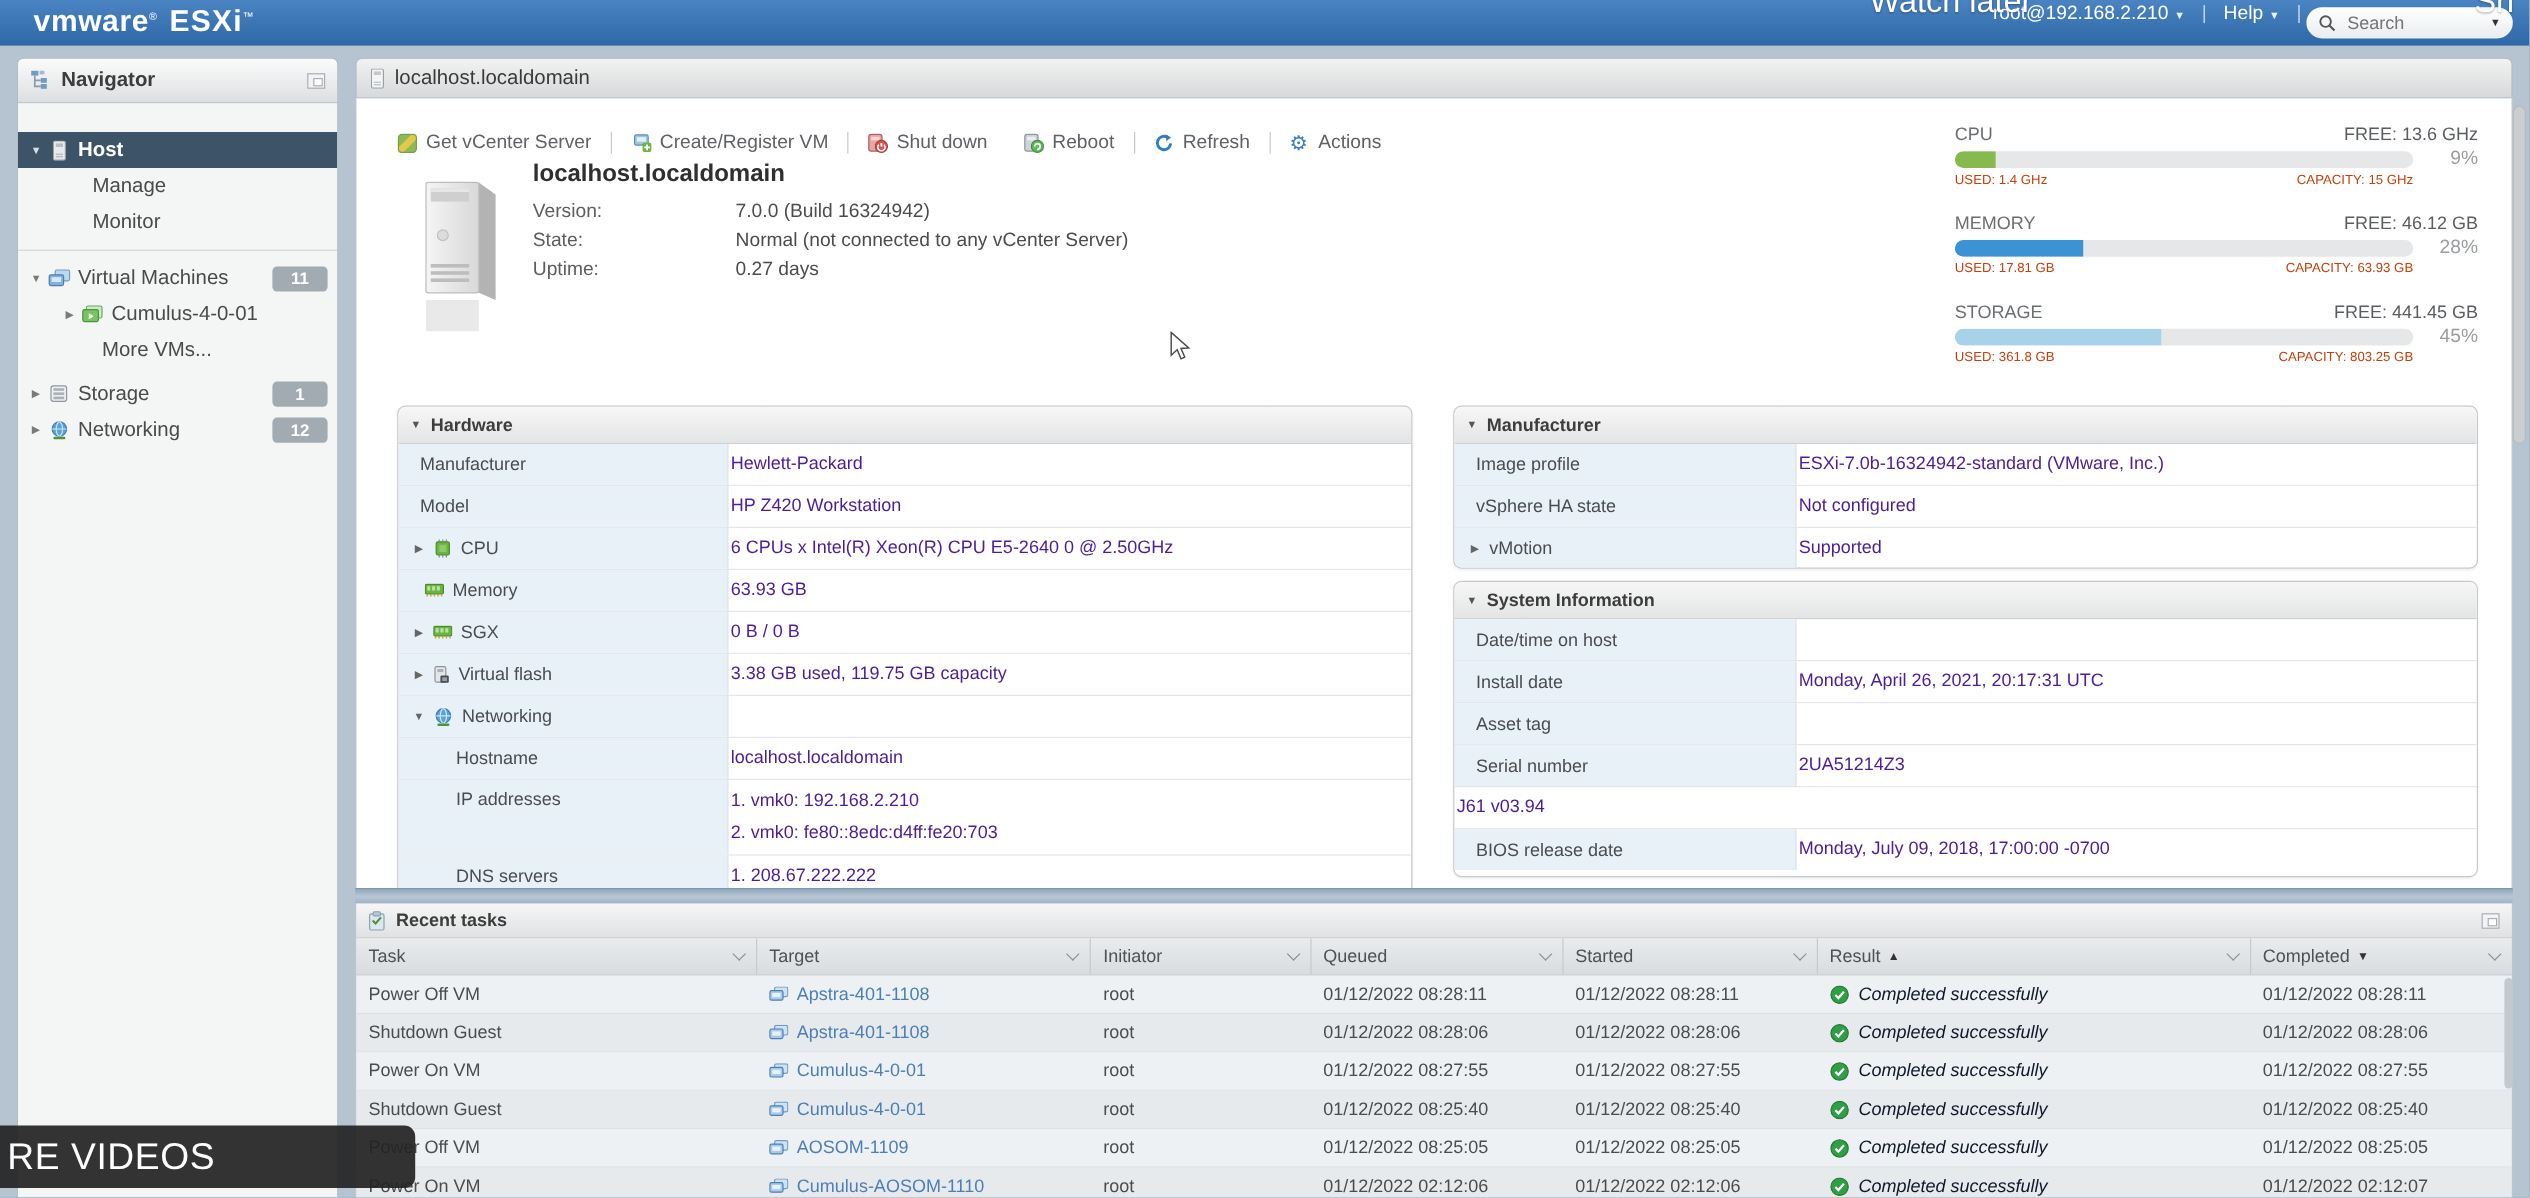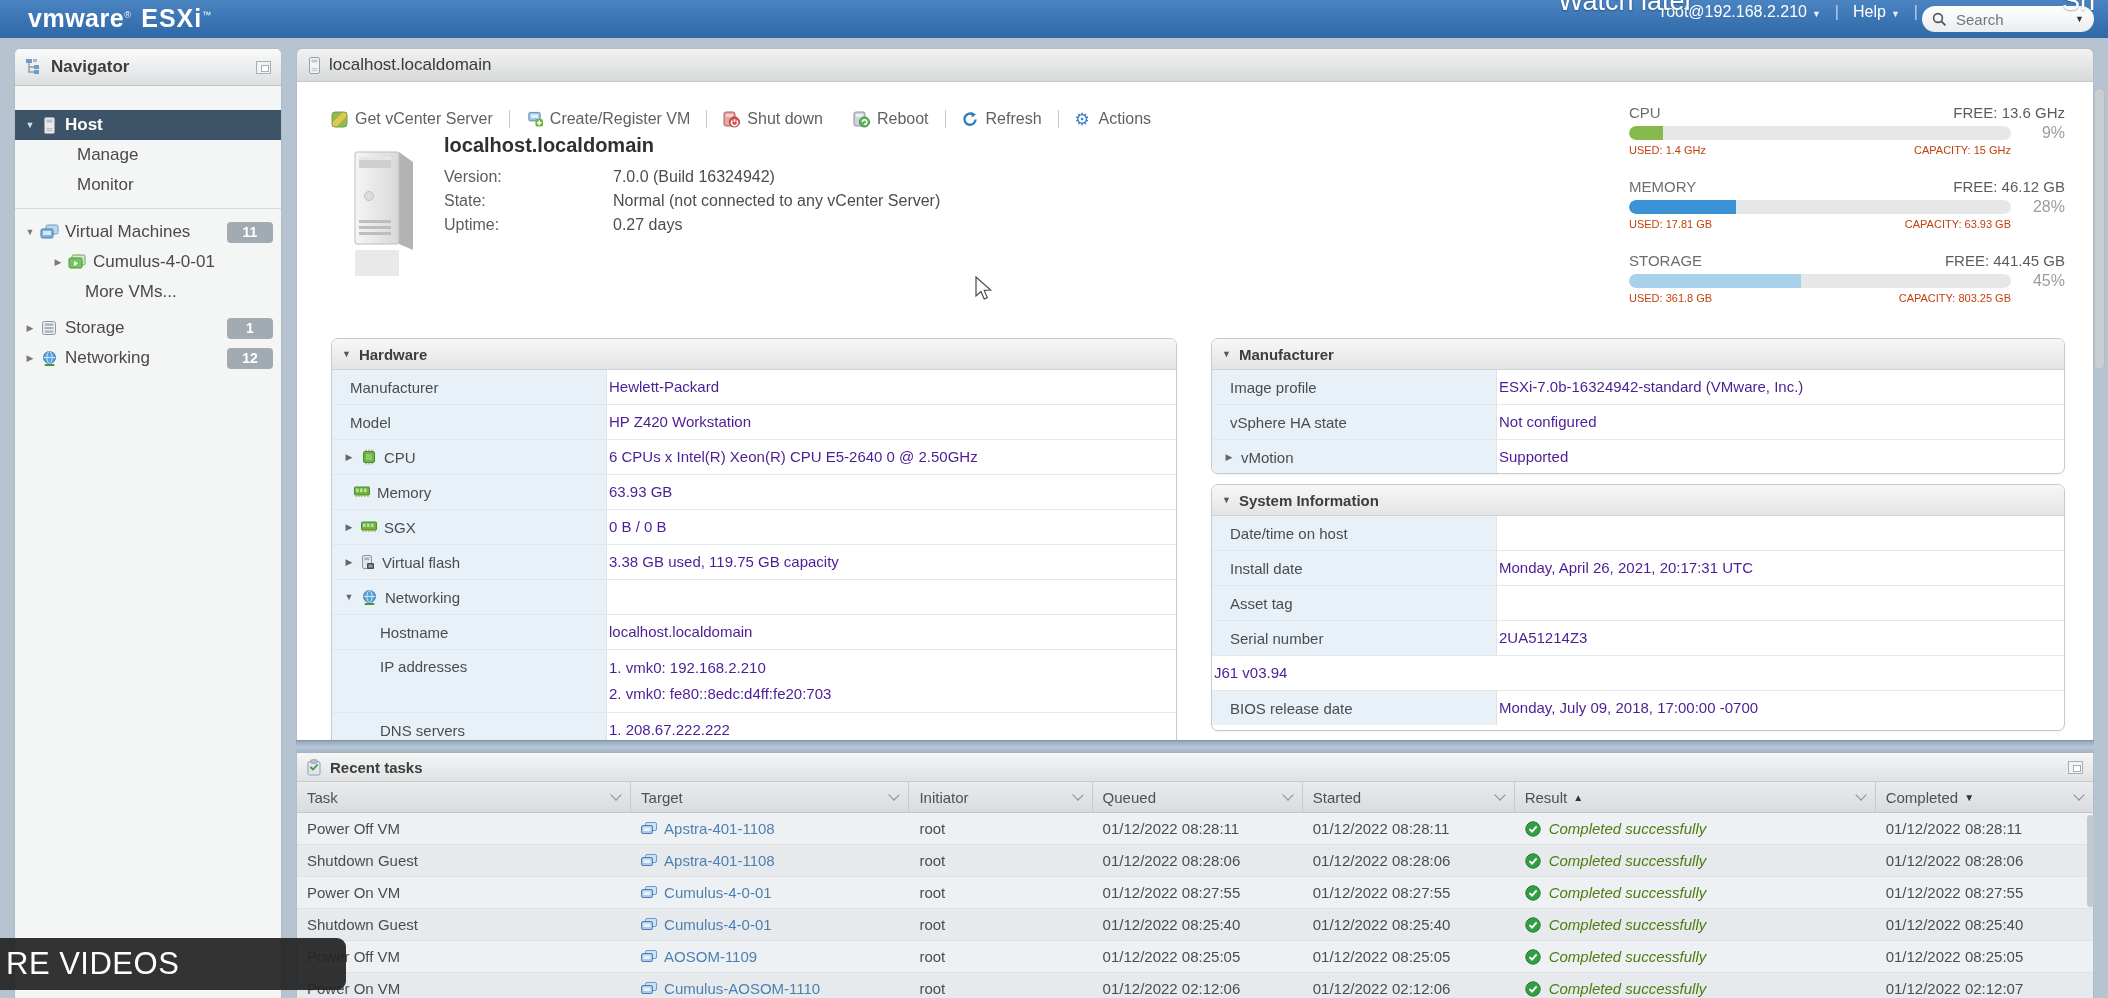--- a/index.html
+++ b/index.html
@@ -98,21 +98,21 @@
   .t-col .sort{font-size:10px;color:#333;margin-left:6px;}
   .chev{width:7px;height:7px;border-right:1.6px solid #8a8e92;border-bottom:1.6px solid #8a8e92;
     transform:rotate(45deg);margin-left:auto;margin-right:10px;margin-top:-4px;}
   .c-task{width:18.6%;} .c-target{width:15.5%;} .c-init{width:10.2%;} .c-q{width:11.7%;}
   .c-s{width:11.8%;} .c-r{width:20.1%;} .c-c{width:12.1%;border-right:0;}
   .trow{display:flex;height:31px;border-bottom:1px solid #dfe2e5;}
   .trow:nth-of-type(odd){background:#eef1f3;}
   .trow:nth-of-type(even){background:#e6eaed;}
   .tc{display:flex;align-items:center;font-size:15px;color:#4a4d50;padding-left:10px;box-sizing:border-box;overflow:hidden;white-space:nowrap;}
   .tlink{color:#4d7fb2;text-decoration:none;margin-left:7px;cursor:pointer;}
-  .result-txt{font-style:italic;color:#4d7c0f;margin-left:8px;}
+  .result-txt{font-style:italic;color:#0f172a;margin-left:8px;}
   
   .sb-main{position:absolute;left:2094px;top:88px;width:11px;height:282px;border-radius:6px;background:#c9ced3;border:1px solid #b6bbc0;box-sizing:border-box;}
   .sb-tasks{position:absolute;left:2087px;top:815px;width:7px;height:92px;border-radius:4px;background:#c4c9ce;}
   
   .cursor{position:absolute;left:972px;top:276px;z-index:80;pointer-events:none;}
 </style>
 </head>
 <body>
 
 <div class="screen">

